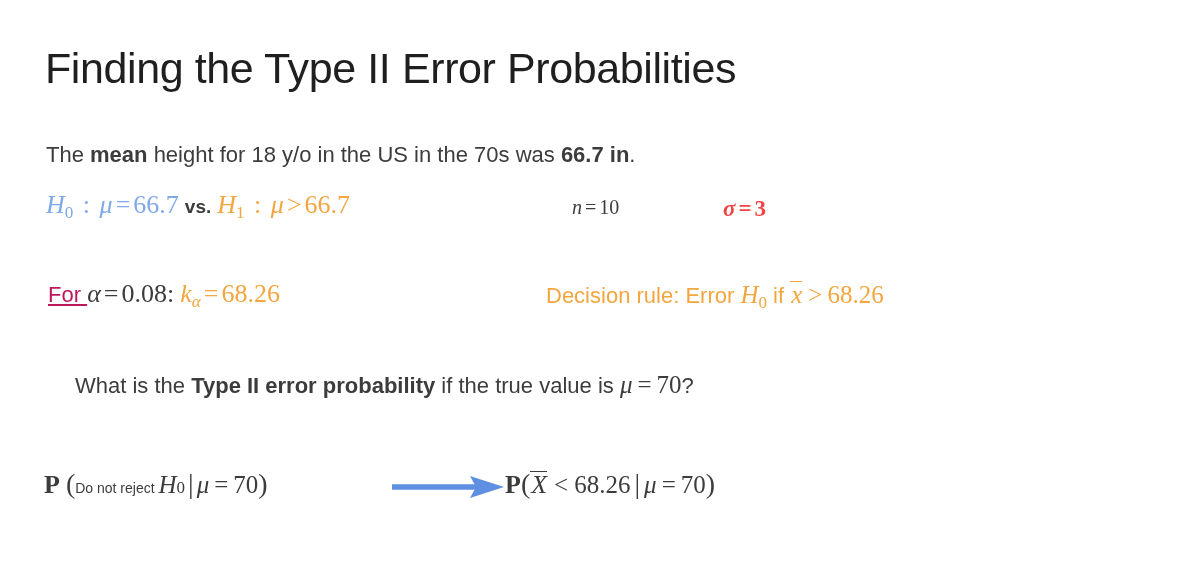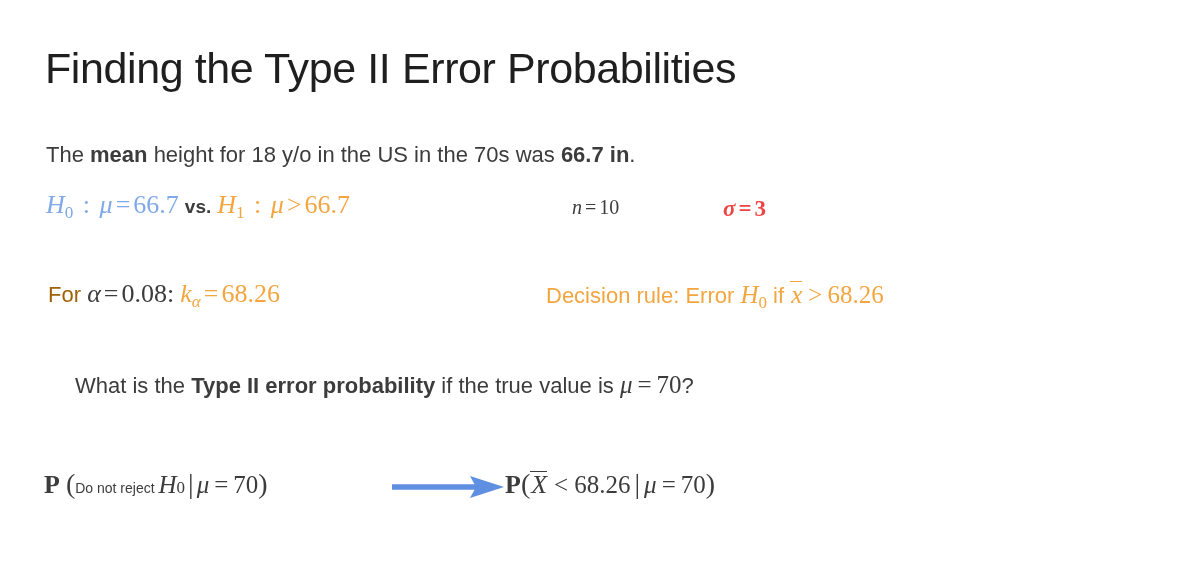--- a/index.html
+++ b/index.html
@@ -97,21 +97,22 @@
   }
   #line-n     { left: 572px; top: 197px; font-size: 20px; color: #3c3c3c; }
   #line-sigma { left: 723px; top: 197px; font-size: 23px; color: #ef4444; font-weight: bold; }
 
   
   #line-alpha { left: 48px; top: 281px; }
   #line-alpha .lead {
     font-family: "Liberation Sans", sans-serif;
     font-style: normal;
     font-size: 22px;
-    color: #a16207;
+    color: #be185d;
+    text-decoration: underline;
   }
   #line-decision {
     left: 546px; top: 282px;
     font-family: "Liberation Sans", sans-serif;
     font-size: 22px;
     color: #F3A63F;
   }
   #line-decision .mi {
     font-family: "Liberation Serif", "DejaVu Serif", serif;
     font-style: italic;

